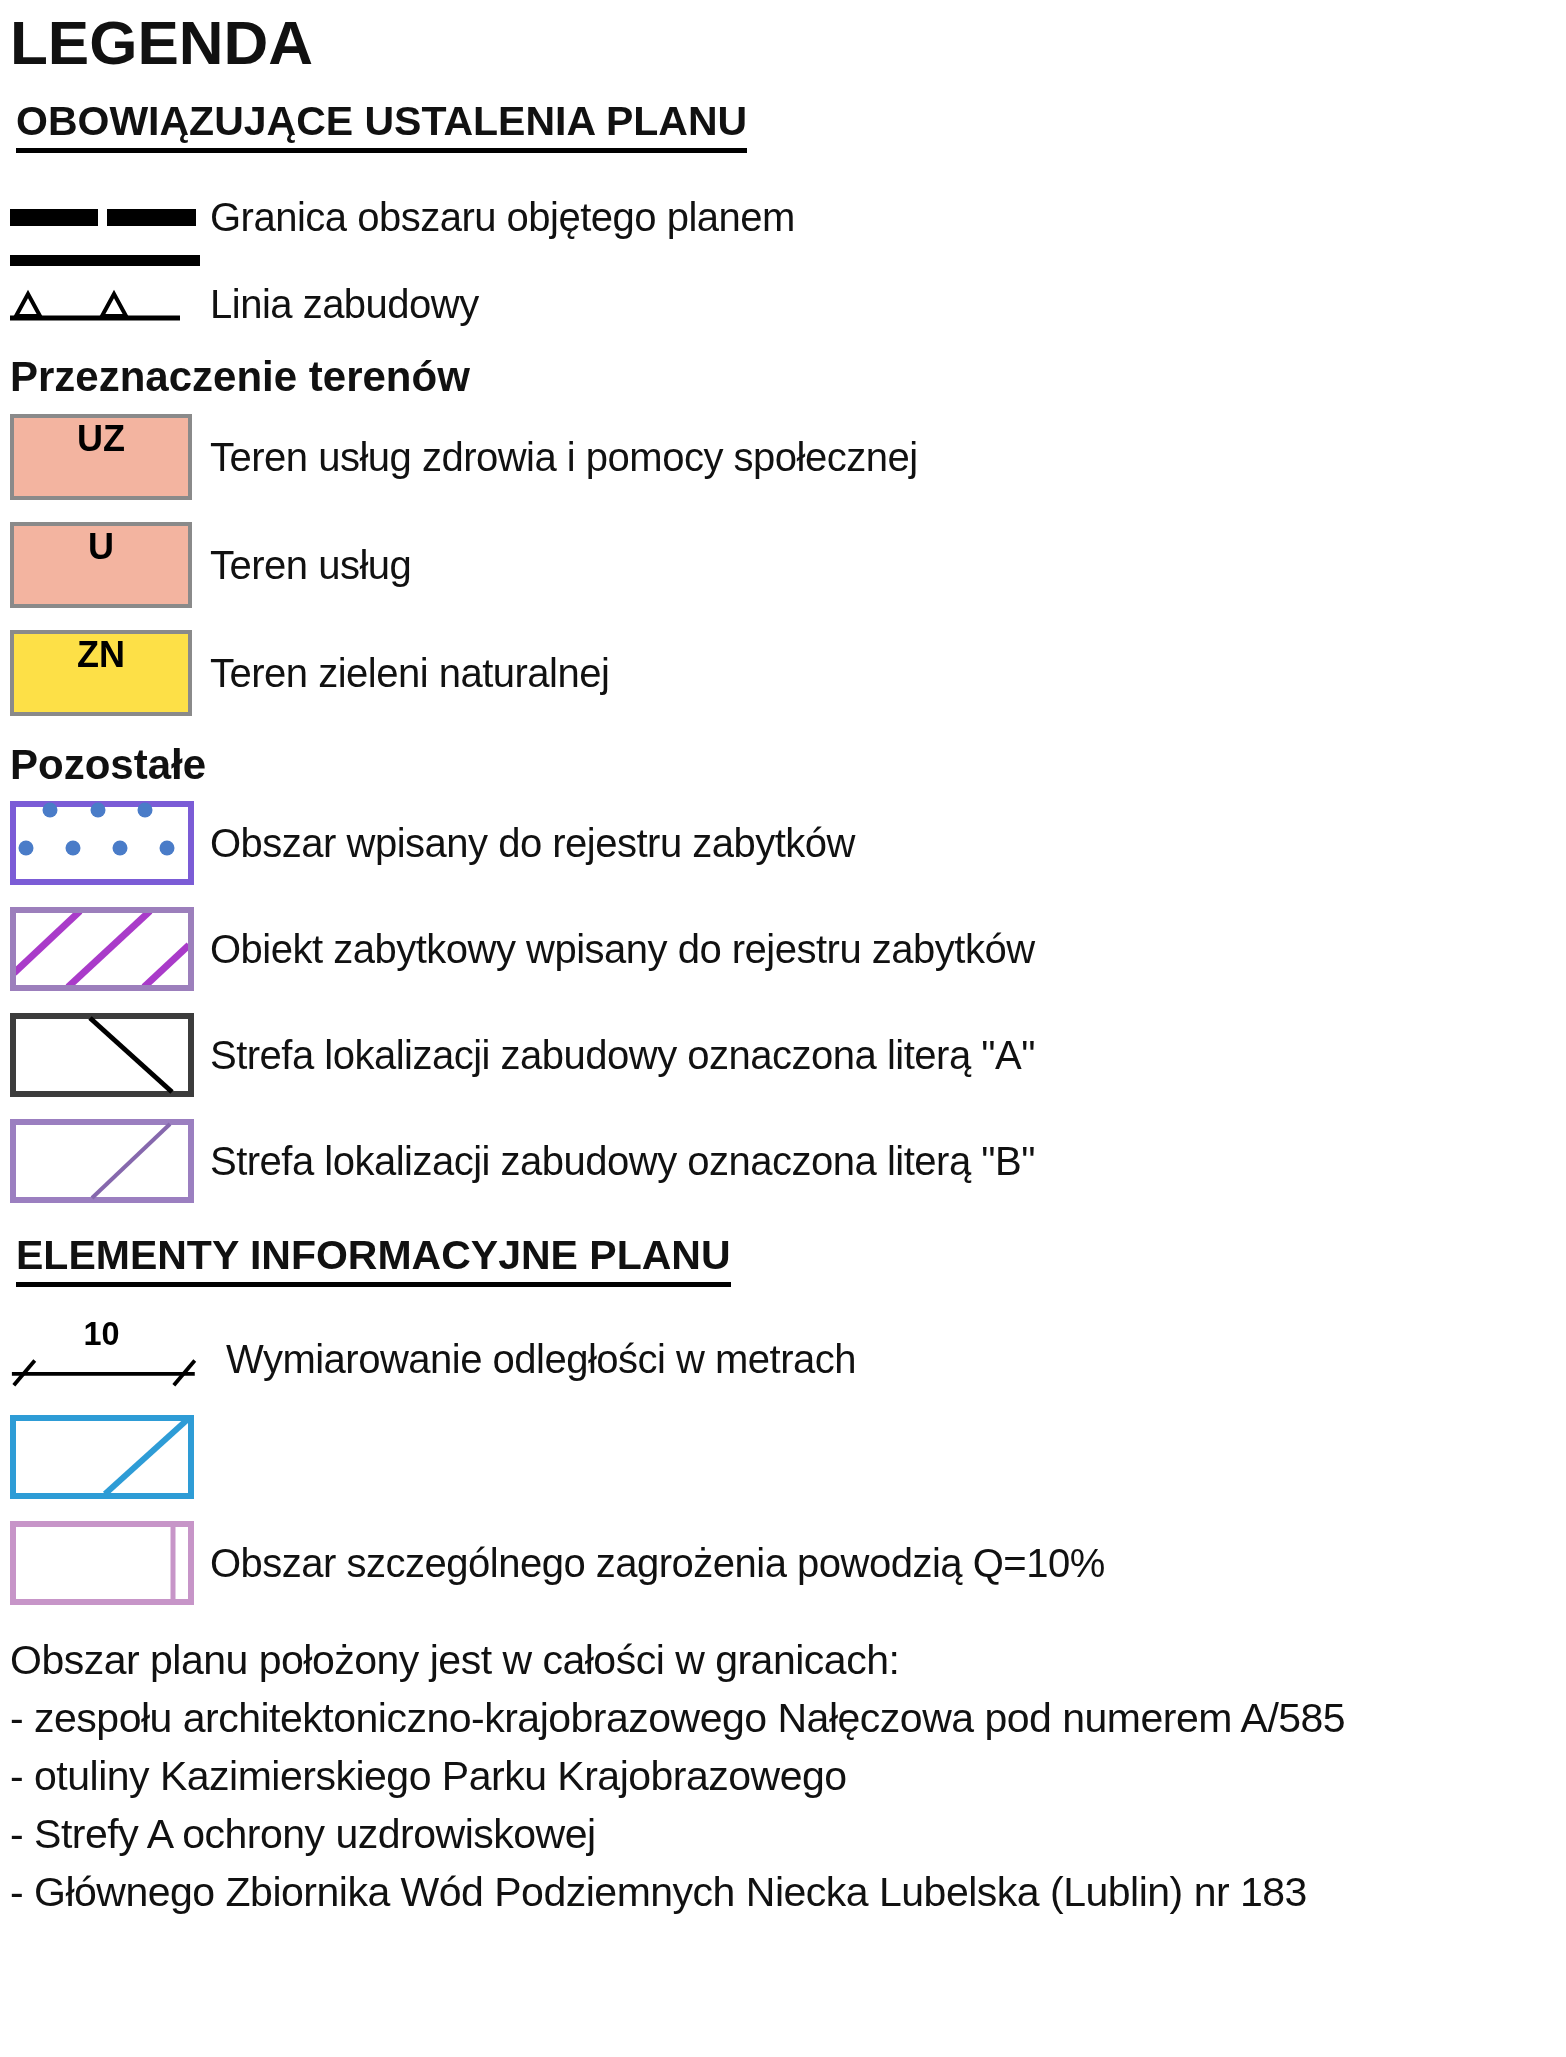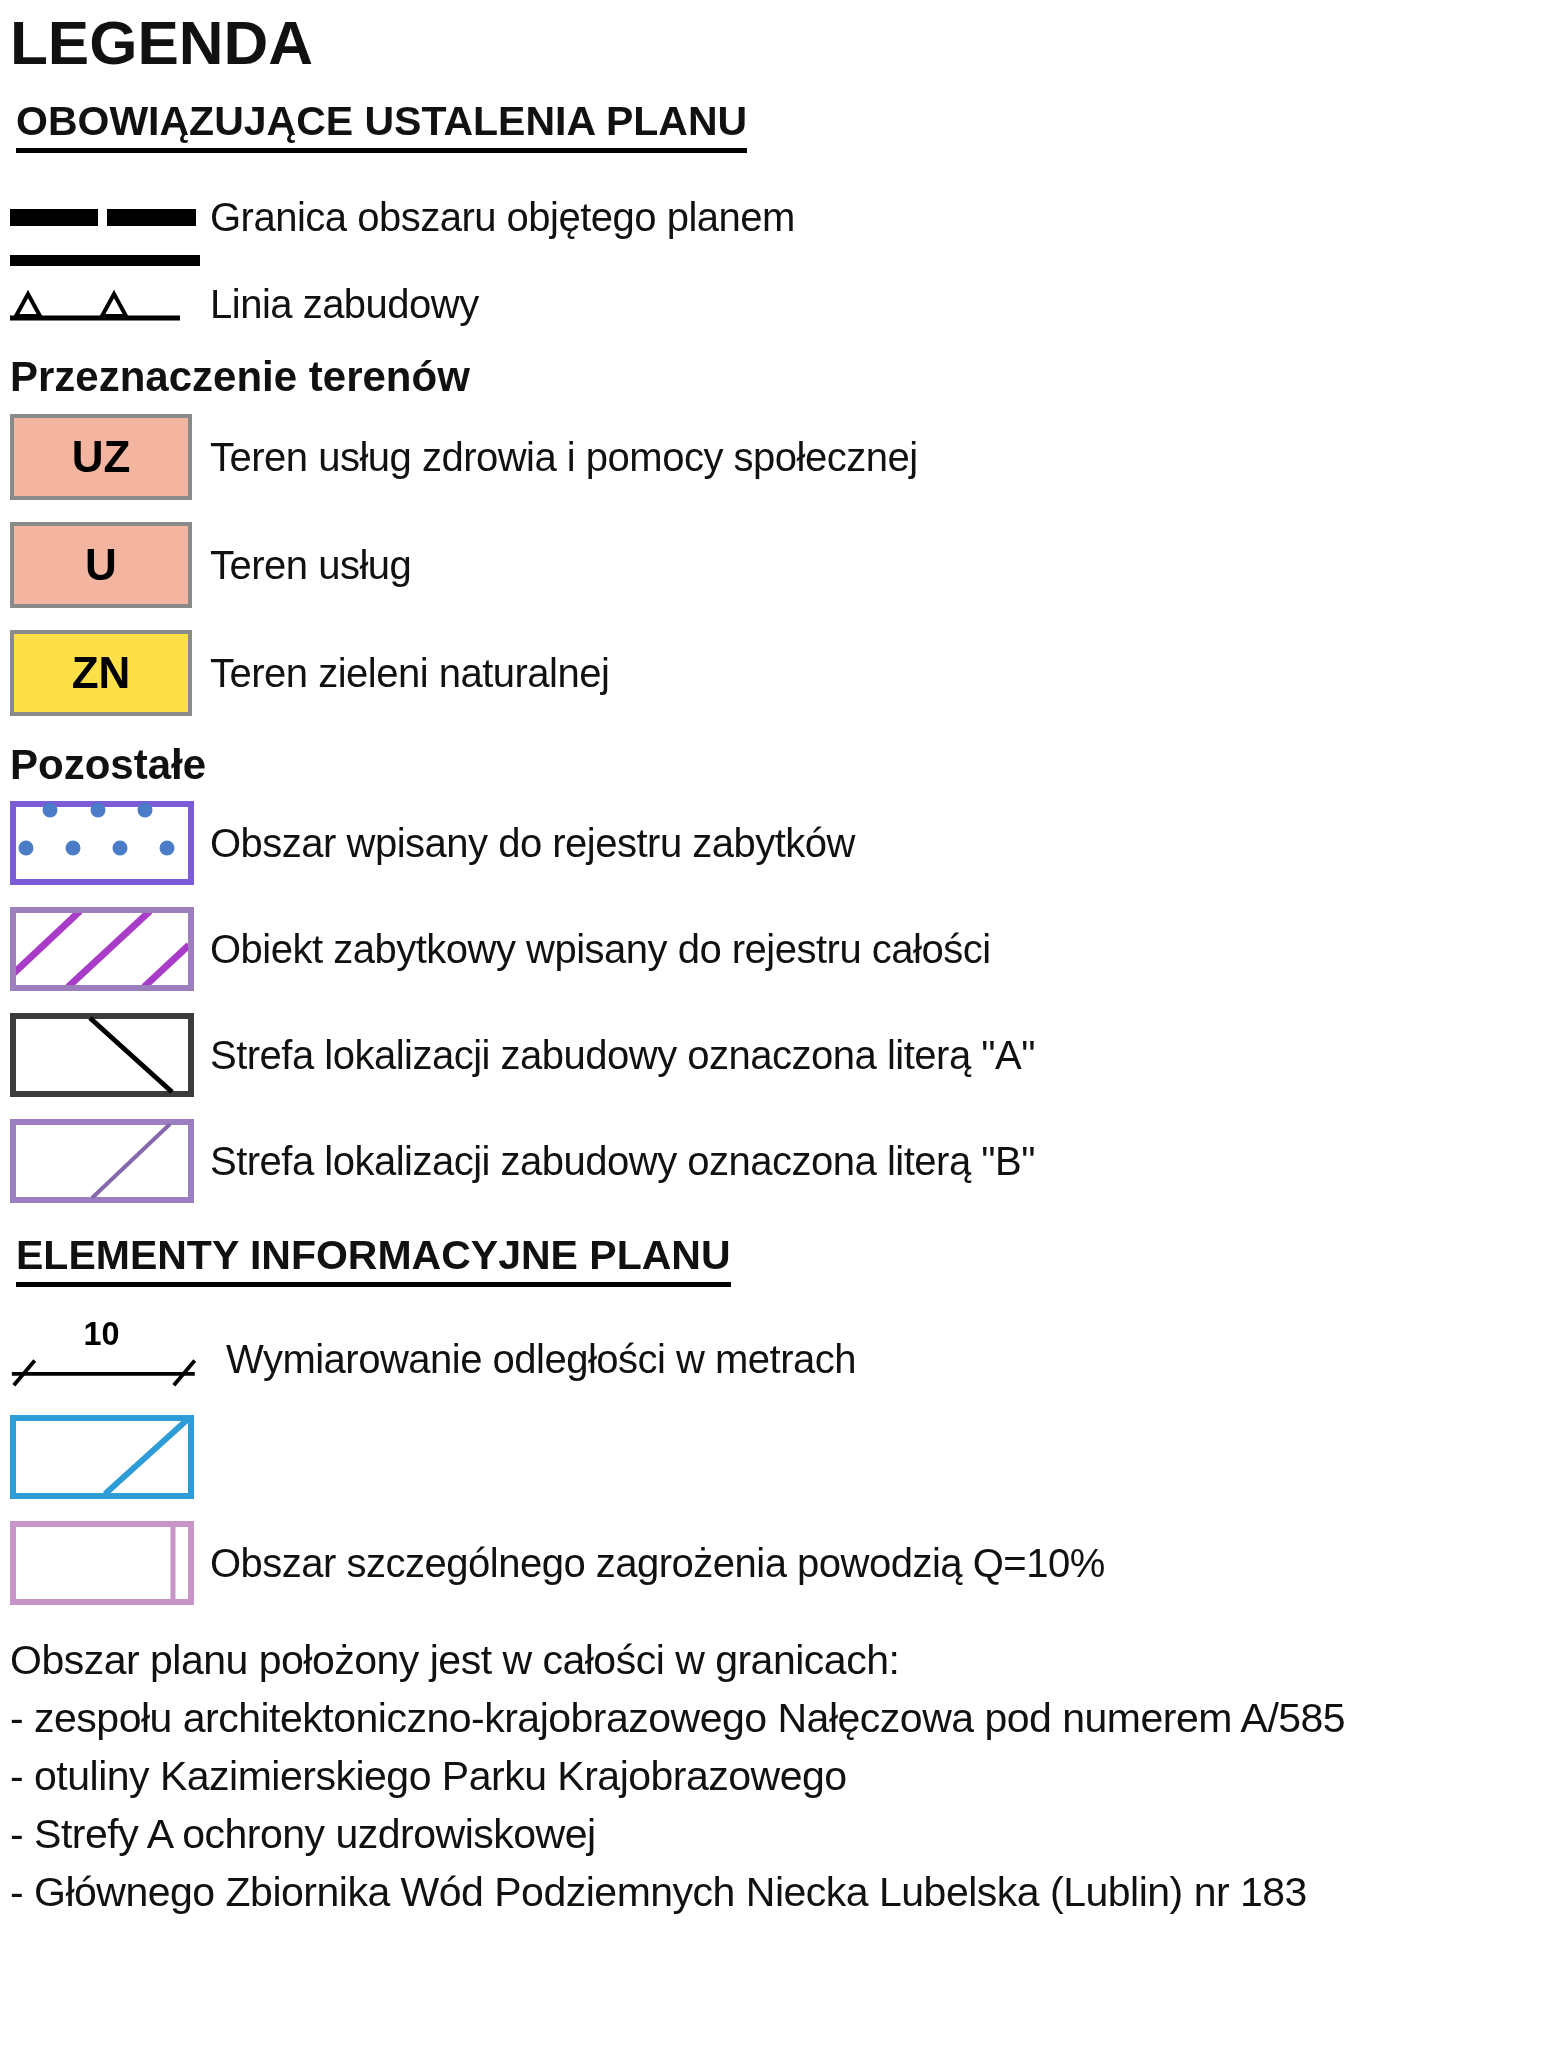--- a/index.html
+++ b/index.html
@@ -12,21 +12,21 @@
   .sec-heading{font-size:42px;font-weight:700;margin:26px 0 12px 0;line-height:1.1;}
   .row{display:flex;align-items:center;margin-top:20px;}
   .sym{flex:0 0 200px;width:200px;display:flex;align-items:center;}
   .lbl{font-size:40px;line-height:1.2;white-space:pre-line;letter-spacing:-0.5px;}
   
   .dash-line{width:186px;height:17px;
     background:linear-gradient(90deg,#000 0 88px,transparent 88px 97px,#000 97px 186px);}
   .solid-line{width:190px;height:11px;background:#000;}
   
   .cbox{width:174px;height:78px;border:4px solid #8a8a8a;display:flex;
-        align-items:center;justify-content:center;font-size:44px;font-weight:700;color:#000;}
+        justify-content:center;font-size:36px;font-weight:700;color:#000;}
   .m14{margin-top:14px;}
   .m22{margin-top:22px;}
   .m26{margin-top:26px;}
   .m30{margin-top:30px;}
   .dim-row{align-items:flex-end;}
   .dim-row .lbl{margin-bottom:6px;}
   .footnote{margin-top:26px;font-size:41px;line-height:58px;letter-spacing:-0.5px;}
   .footnote div{white-space:nowrap;}
 </style>
 </head>
@@ -117,21 +117,21 @@
     <div class="sym">
       <svg width="184" height="84" viewBox="0 0 184 84">
         <g stroke-width="7" style="stroke: rgb(169, 59, 201);">
           <line x1="4" y1="66" x2="70" y2="4"></line>
           <line x1="58" y1="80" x2="140" y2="4"></line>
           <line x1="134" y1="80" x2="179" y2="38"></line>
         </g>
         <rect x="3" y="3" width="178" height="78" fill="none" stroke-width="6" style="stroke: rgb(156, 127, 188);"></rect>
       </svg>
     </div>
-    <div class="lbl">Obiekt zabytkowy wpisany do rejestru całości</div>
+    <div class="lbl">Obiekt zabytkowy wpisany do rejestru zabytków</div>
   </div>
 
   <div class="row m22">
     <div class="sym">
       <svg width="184" height="84" viewBox="0 0 184 84">
         <rect x="3" y="3" width="178" height="78" fill="#fff" stroke-width="6" style="stroke: rgb(60, 60, 60);"></rect>
         <line x1="80" y1="5" x2="162" y2="79" stroke="#000" stroke-width="5"></line>
       </svg>
     </div>
     <div class="lbl">Strefa lokalizacji zabudowy oznaczona literą "A"</div>

